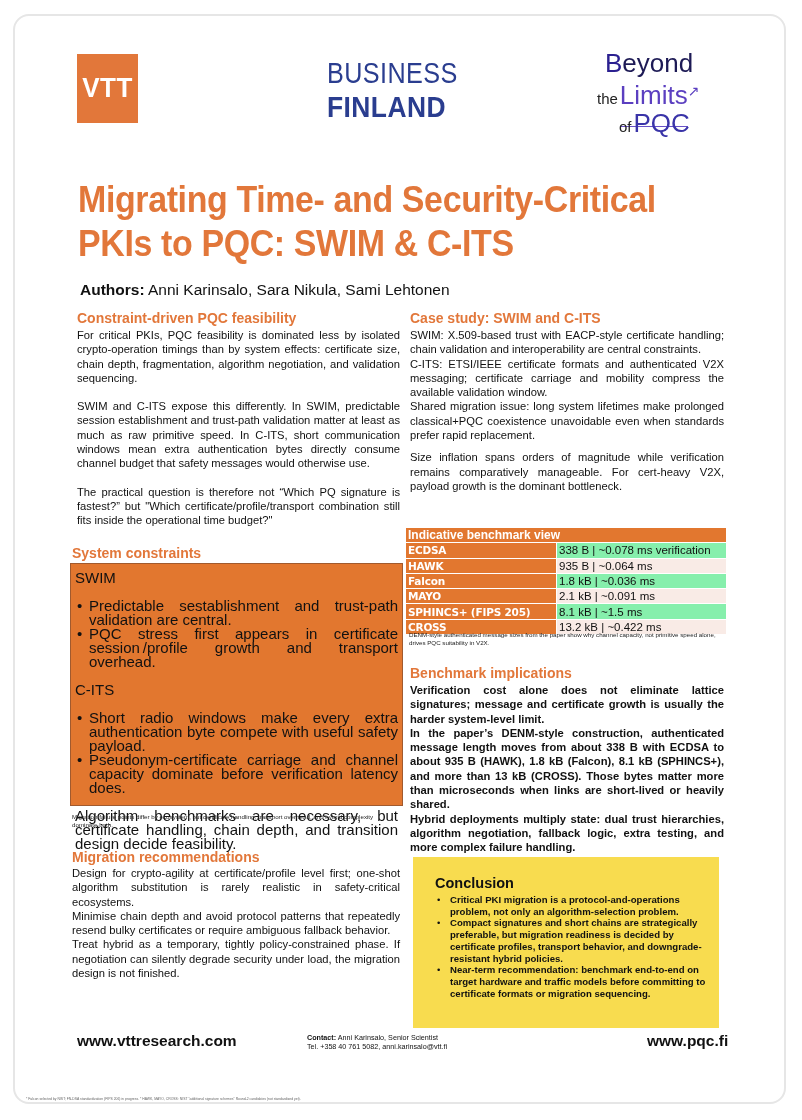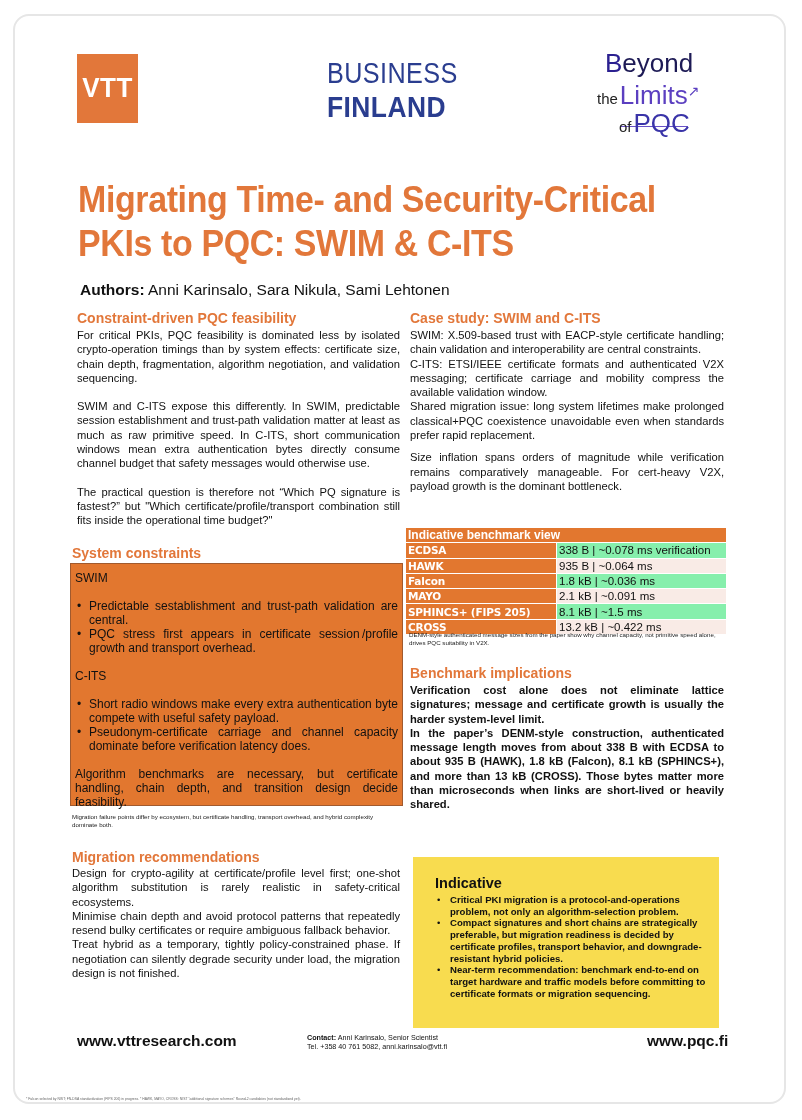--- a/index.html
+++ b/index.html
@@ -28,21 +28,21 @@
   .authors { left: 80px; top: 281px; font-size: 15.5px; color: #111; white-space: nowrap; }
   .authors b { font-weight: bold; }
 
   .h2 { color: #e2773a; font-weight: bold; font-size: 14px; white-space: nowrap; }
   .body { font-size: 11.2px; line-height: 14.3px; text-align: justify; color: #111; }
   .body p { margin: 0; }
   .gap { height: 14px; }
   .gap-s { height: 8px; }
 
   
-  .sys-box { left: 70px; top: 563px; width: 333px; height: 243px; background: #e2772f; border: 1px solid #a15a2e; box-sizing: border-box; padding: 7px 4px 0 4px; font-size: 12px; line-height: 14px; color: #111; }
+  .sys-box { left: 70px; top: 563px; width: 333px; height: 243px; background: #e2772f; border: 1px solid #a15a2e; box-sizing: border-box; padding: 7px 4px 0 4px; font-size: 15px; line-height: 14px; color: #111; }
   .sys-box .lbl { margin: 0; }
   .sys-box ul { margin: 0; padding: 0 0 0 14px; list-style: none; }
   .sys-box li { position: relative; text-align: justify; }
   .sys-box li::before { content: "•"; position: absolute; left: -12px; }
   .caption { font-size: 6.2px; line-height: 8px; color: #222; }
 
   
   .bench { left: 406px; top: 528px; width: 320px; border-collapse: collapse; font-size: 11.5px; }
   .bench td { padding: 0 2px; height: 14.3px; line-height: 14px; border-bottom: 1.5px solid #fff; }
   .bench .hdr td { background: #e2772f; color: #fff; font-weight: bold; font-size: 12px; }
@@ -174,25 +174,26 @@
   </tr>
 </tbody>
   </table>
 <div class="abs caption" style="left:409px; top:631px; width:316px;">DENM-style authenticated message sizes from the paper show why channel capacity, not primitive speed alone, drives PQC suitability in V2X.</div>
 
 <div class="abs" style="left:410px; top:665px; width:314px;">
   <div class="h2">Benchmark implications</div>
   <div class="body" style="margin-top:2px;font-weight:bold;">
     <p>Verification cost alone does not eliminate lattice signatures; message and certificate growth is usually the harder system-level limit.</p>
     <p>In the paper’s DENM-style construction, authenticated message length moves from about 338 B with ECDSA to about 935 B (HAWK), 1.8 kB (Falcon), 8.1 kB (SPHINCS+), and more than 13 kB (CROSS). Those bytes matter more than microseconds when links are short-lived or heavily shared.</p>
+    <p>Hybrid deployments multiply state: dual trust hierarchies, algorithm negotiation, fallback logic, extra testing, and more complex failure handling.</p>
   </div>
 </div>
 
 <div class="abs concl">
-  <div class="ctitle">Indicative</div>
+  <div class="ctitle">Conclusion</div>
   <ul>
     <li>Critical PKI migration is a protocol-and-operations problem, not only an algorithm-selection problem.</li>
     <li>Compact signatures and short chains are strategically preferable, but migration readiness is decided by certificate profiles, transport behavior, and downgrade-resistant hybrid policies.</li>
     <li>Near-term recommendation: benchmark end-to-end on target hardware and traffic models before committing to certificate formats or migration sequencing.</li>
   </ul>
 </div>
 
 <div class="abs url-left">www.vttresearch.com</div>
 <div class="abs contact">
   <div><b>Contact:</b> <span>Anni Karinsalo, Senior Scientist</span></div>

